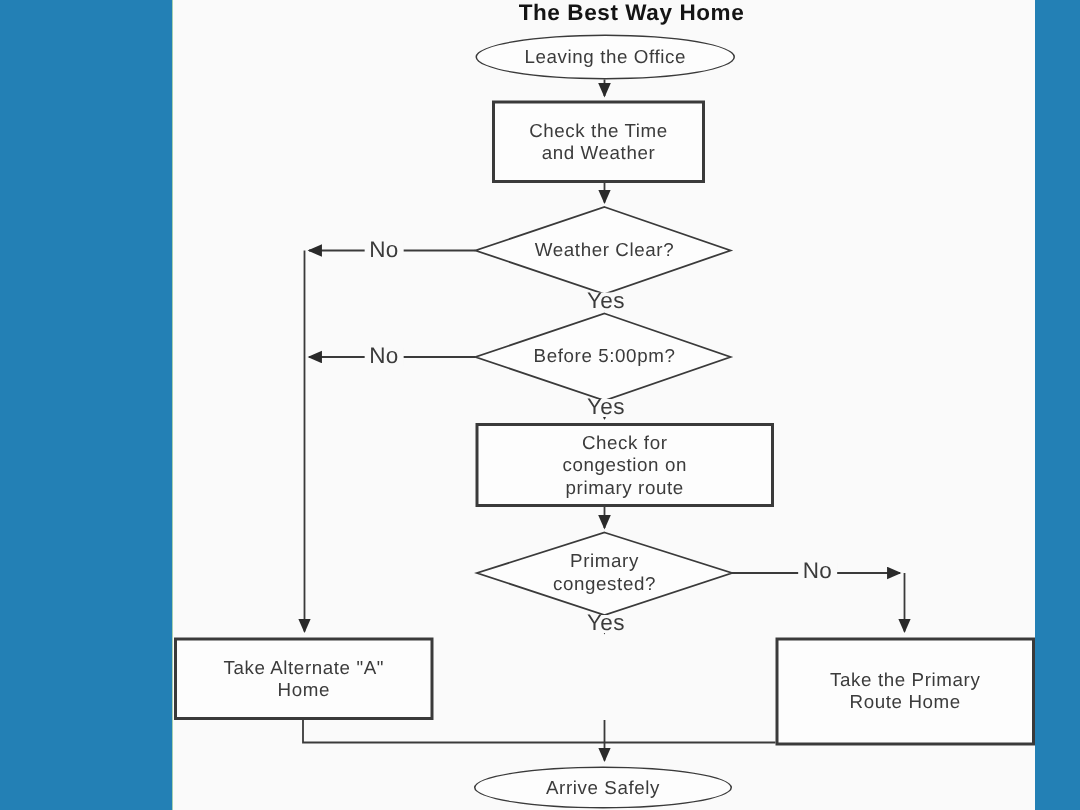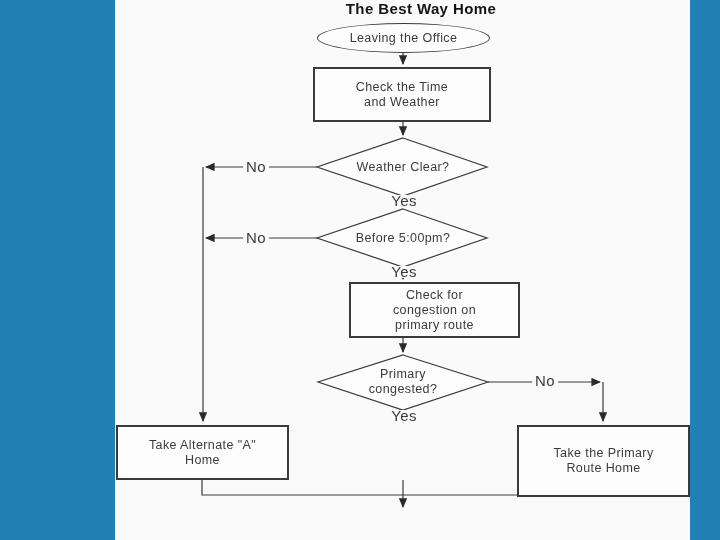--- a/index.html
+++ b/index.html
@@ -72,29 +72,30 @@
 
     <path d="M202,480 L202,495 L603,495 L603,480" fill="none" stroke="#3a3a3a" stroke-width="1.2"></path>
     <line x1="403" y1="480" x2="403" y2="507" stroke="#3a3a3a" stroke-width="1.2" marker-end="url(#ah)"></line>
 
     <polygon points="403,138 487,167 403,196 317,167" fill="#fdfdfd" stroke="#3a3a3a" stroke-width="1.2"></polygon>
     <polygon points="403,209 487,238 403,267 317,238" fill="#fdfdfd" stroke="#3a3a3a" stroke-width="1.2"></polygon>
     <polygon points="403,355 488,382 403,410 318,382" fill="#fdfdfd" stroke="#3a3a3a" stroke-width="1.2"></polygon>
   </svg>
 
   <div class="node oval" style="left:317px; top:23px;  width:173px; height:30px;">Leaving the Office</div>
-  <div class="node rect" style="left:313px; top:67px;  width:178px; height:55px;">Check the Time
+  <div class="node rect" style="left:328px; top:67px;  width:142px; height:55px;">Check the Time
 and Weather</div>
-  <div class="node rect" style="left:317px; top:282px; width:171px; height:56px;margin-left:32px;">Check for
+  <div class="node rect" style="left:317px; top:282px; width:199px; height:56px;">Check for
 congestion on
 primary route</div>
   <div class="node rect" style="left:116px; top:425px; width:173px; height:55px;">Take Alternate "A"
 Home</div>
   <div class="node rect" style="left:517px; top:425px; width:173px; height:72px;">Take the Primary
 Route Home</div>
+  <div class="node oval" style="left:316px; top:511px; width:172px; height:28px;">Arrive Safely</div>
 
   <div class="dlabel" style="left:403px; top:167px;">Weather Clear?</div>
   <div class="dlabel" style="left:403px; top:238px;">Before 5:00pm?</div>
   <div class="dlabel" style="left:403px; top:382px;">Primary
 congested?</div>
 
   <div class="elabel" style="left:256px; top:167px;">No</div>
   <div class="elabel" style="left:404px; top:201px;">Yes</div>
   <div class="elabel" style="left:256px; top:238px;">No</div>
   <div class="elabel" style="left:404px; top:272px;">Yes</div>

